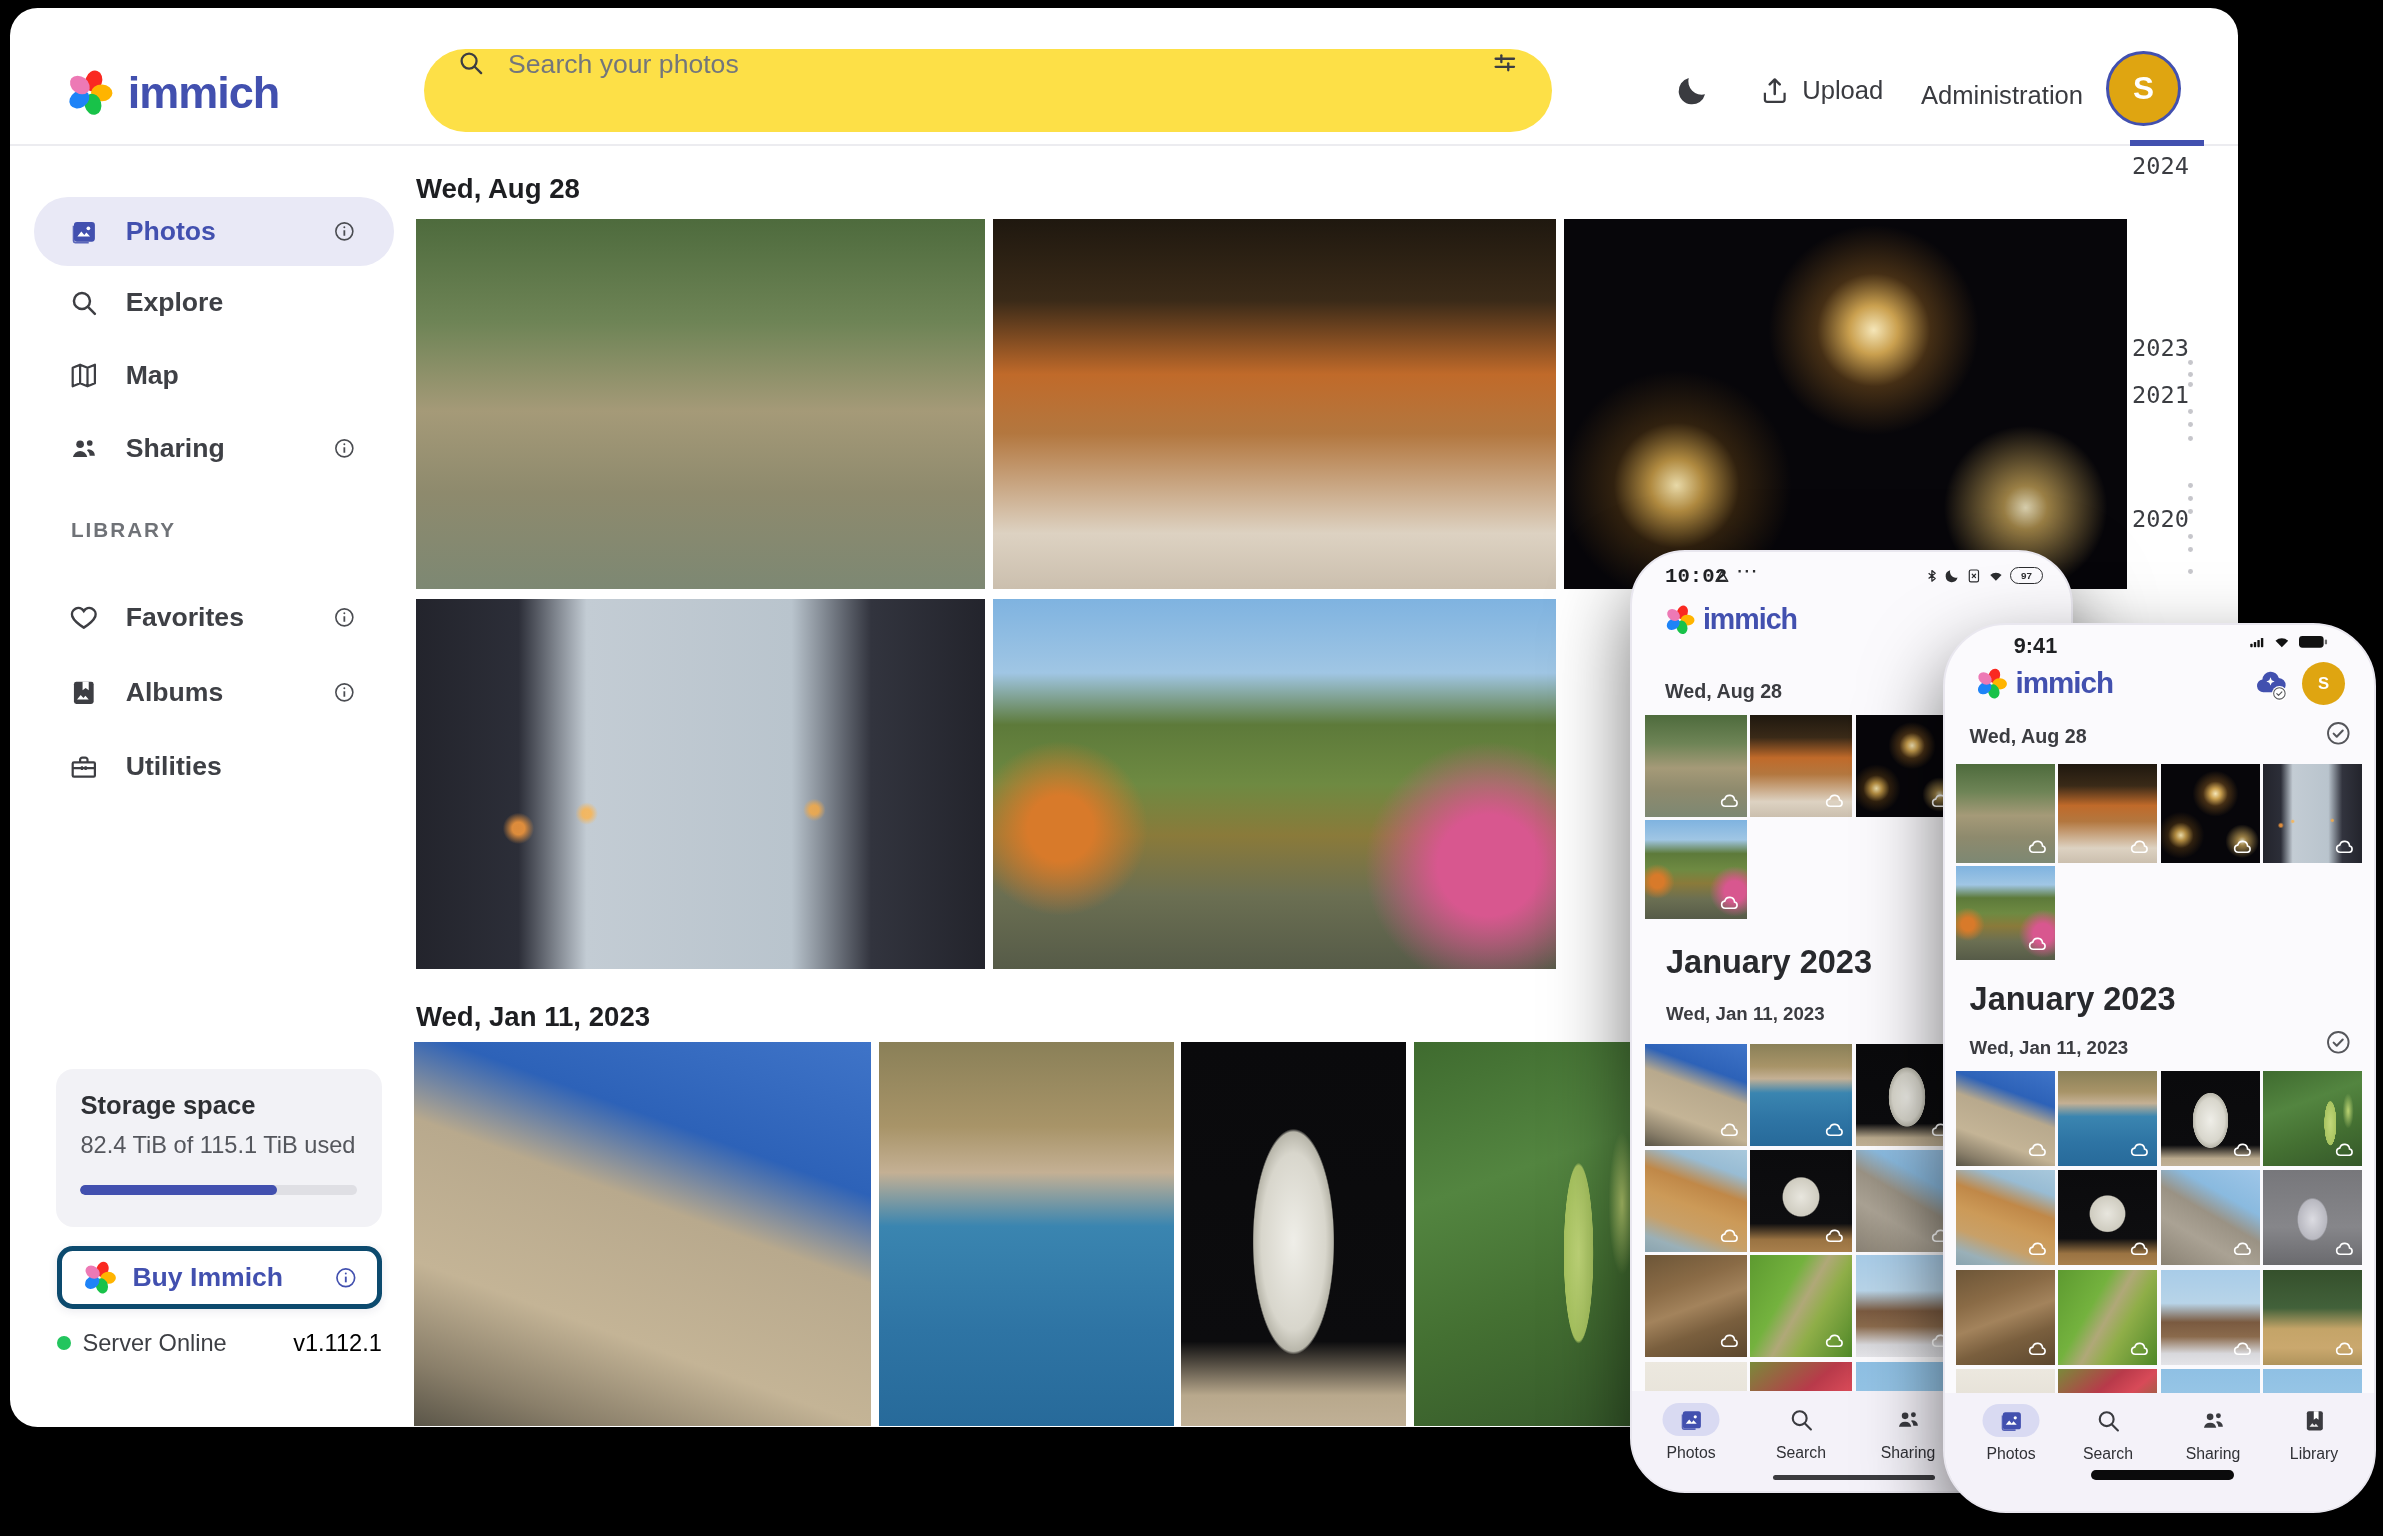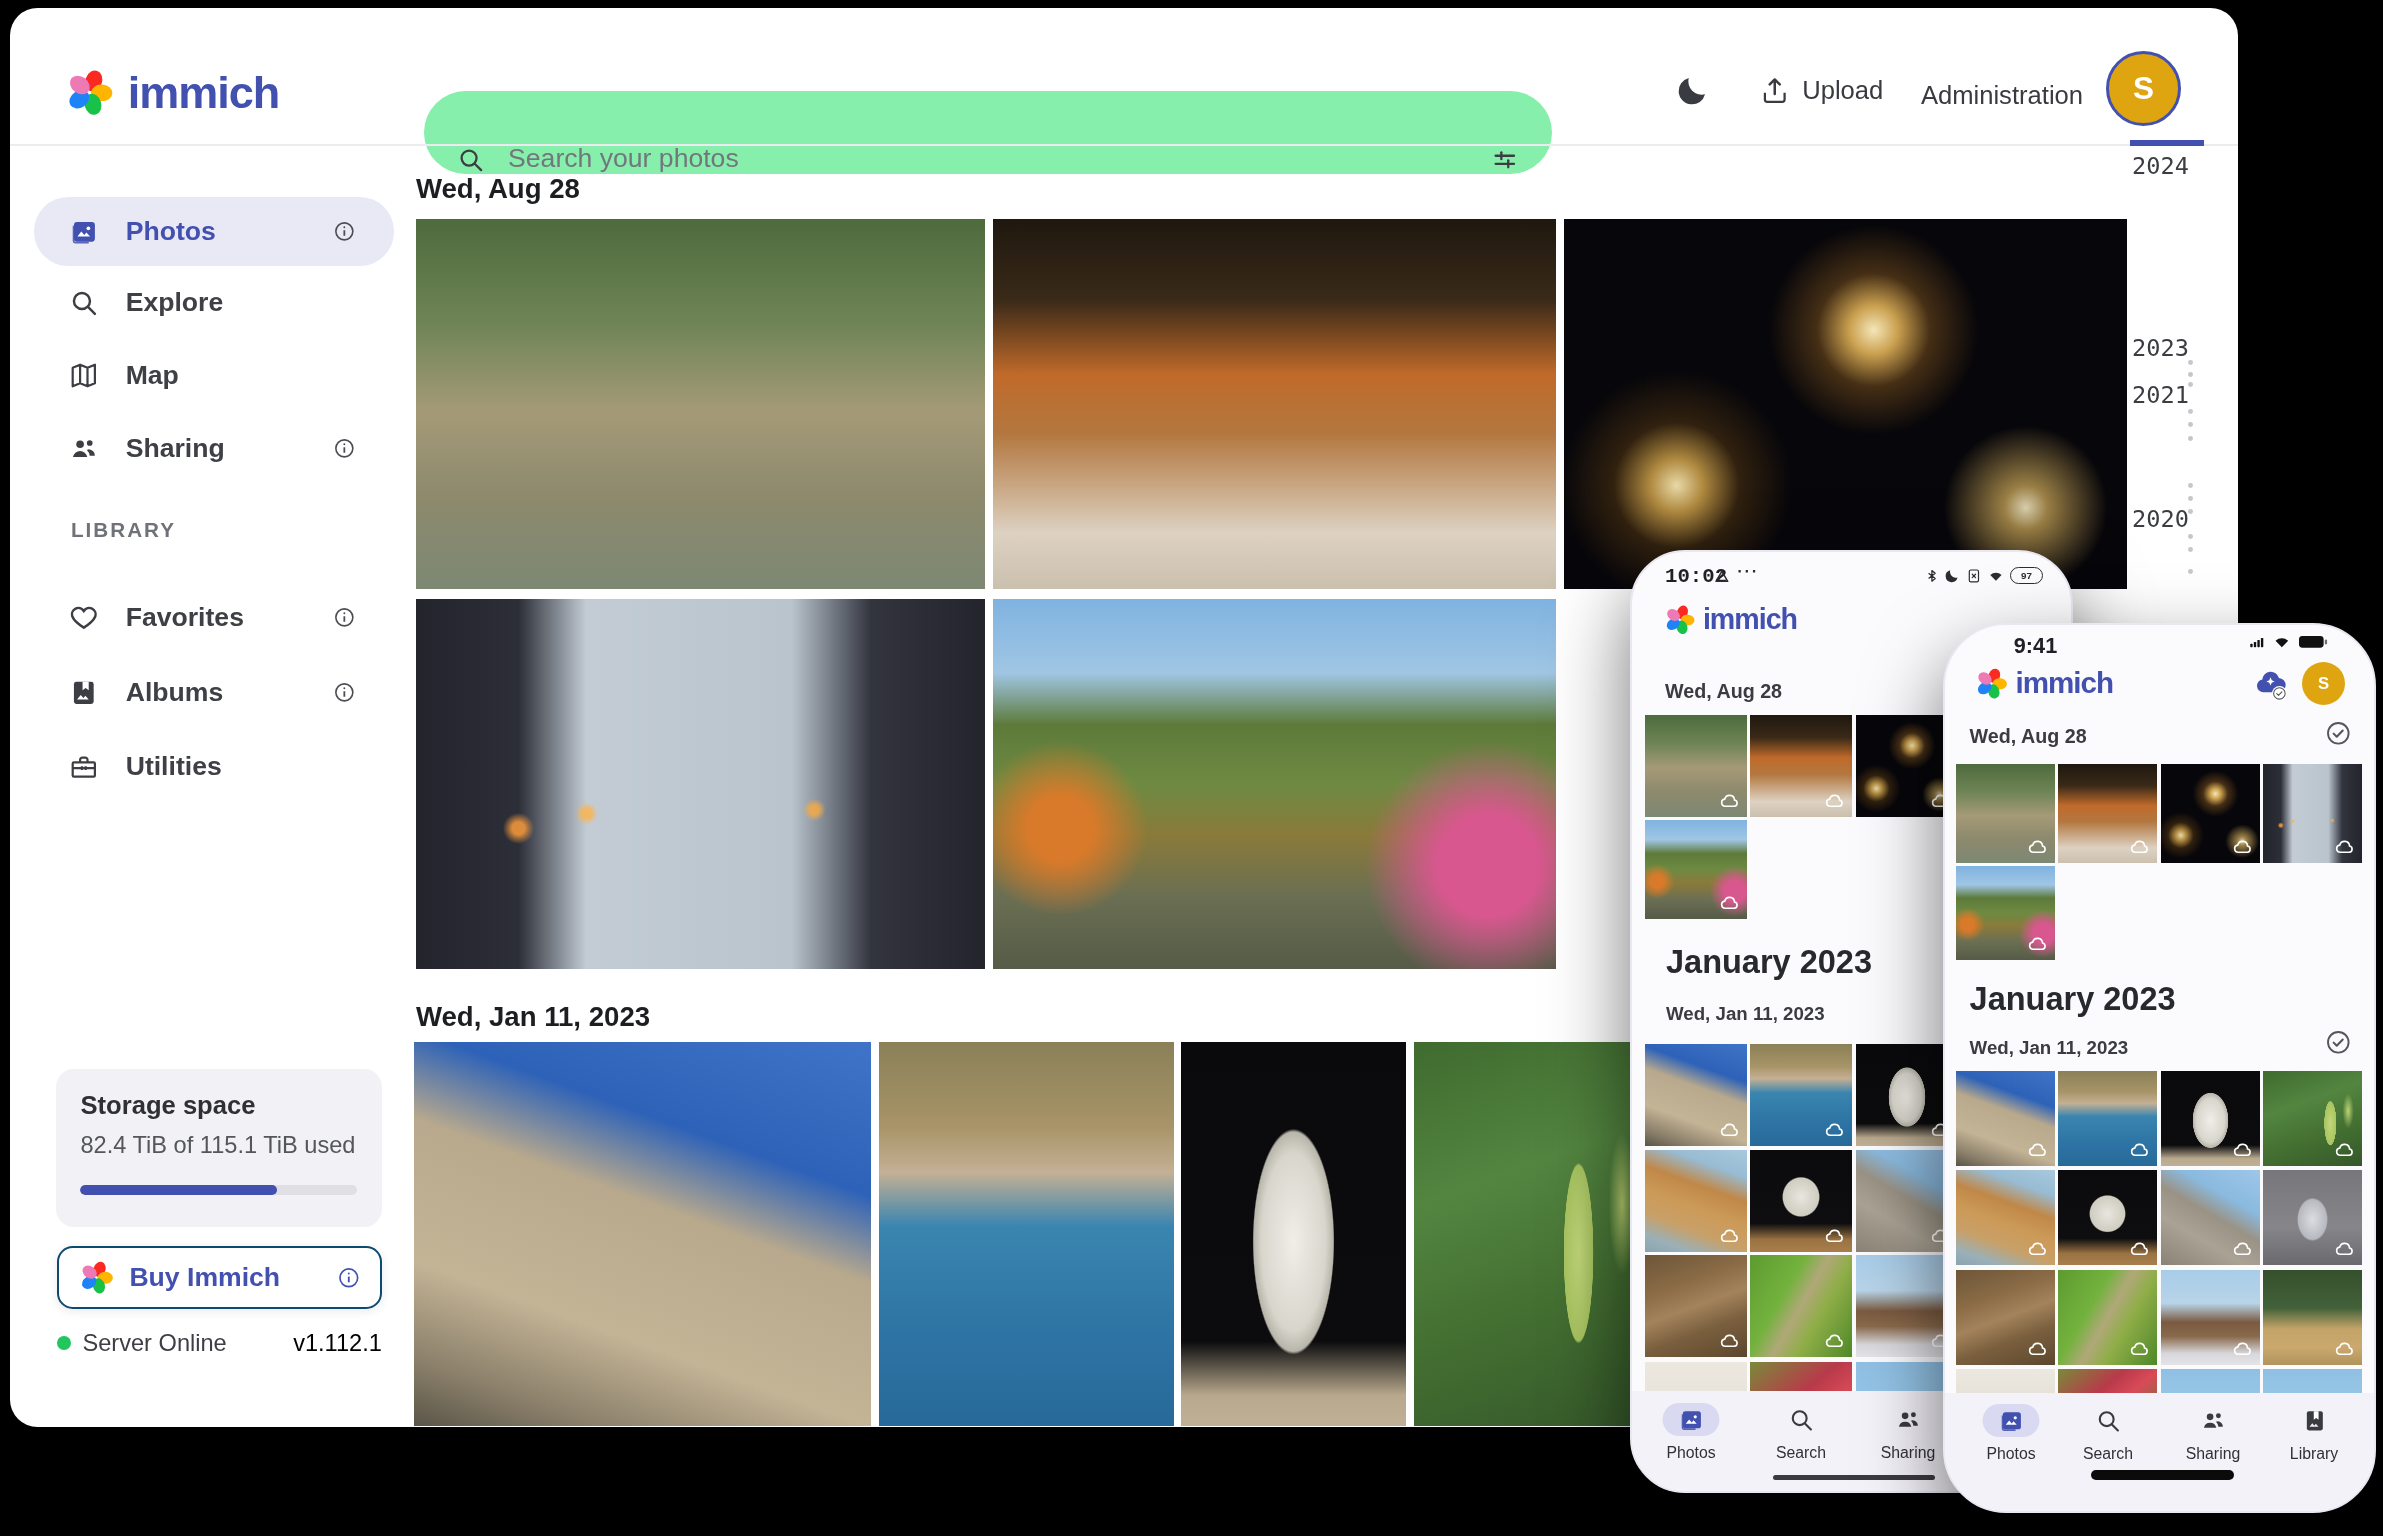--- a/index.html
+++ b/index.html
@@ -6,42 +6,42 @@
   *{box-sizing:border-box;font-family:"Liberation Sans",sans-serif;}
   #stage{position:relative;width:2384px;height:1537px;background:#000;overflow:hidden;}
   .abs{position:absolute;}
   svg{display:block;}
   
   .desktop{position:absolute;left:9.9px;top:7.9px;width:2228px;height:1419px;background:#fff;
            border-radius:27.6px;overflow:hidden;box-shadow:0 24.6px 69px rgba(0,0,0,.6);}
   .brand{display:flex;align-items:center;gap:13.8px;}
   .brand-text{font-weight:700;color:#4250af;letter-spacing:-1px;}
   .searchbar{position:absolute;left:414px;top:41px;width:1128px;height:83px;border-radius:43px;
-             background:#86efac;display:flex;align-items:flex-end;padding:0 33px;gap:23.6px;margin-top:42px;}
+             background:#fde047;display:flex;align-items:flex-start;padding:0 33px;gap:23.6px;}
   .searchbar .ph-text{color:#73767c;font-size:26.6px;flex:1;}
   .hdr-label{font-size:25.6px;color:#3a3b40;font-weight:500;}
   .divider{position:absolute;left:0;top:136px;width:100%;height:2px;background:#ececf0;}
   .avatar{border-radius:50%;border:3.9px solid var(--accent,#4250af);display:flex;align-items:center;justify-content:center;
           color:#fff;font-weight:700;}
   
   .side-item{position:absolute;left:24.6px;width:360px;height:69px;display:flex;align-items:center;
              padding-left:35px;border-radius:34px;color:#3e4045;}
   .side-item .s-ic{width:29.6px;height:29.6px;color:#3d3e43;margin-right:26.6px;flex:none;}
   .side-item .s-label{font-size:26.6px;font-weight:600;}
   .side-item .s-info{width:22.7px;height:22.7px;color:#4b4d52;margin-left:auto;margin-right:39px;flex:none;}
   .side-item.active{background:#e9e9f6;}
   .side-item.active .s-ic,.side-item.active .s-label{color:var(--accent,#4250af);}
   .lib-heading{position:absolute;left:61px;top:510px;font-size:20.7px;font-weight:700;letter-spacing:2px;color:#6f7277;}
   .storage-card{position:absolute;left:46px;top:1061px;width:326px;height:158px;border-radius:17.7px;background:#f2f2f6;}
   .storage-title{position:absolute;left:24.6px;top:21.7px;font-size:25.6px;font-weight:700;color:#2e3034;}
   .storage-usage{position:absolute;left:24.6px;top:63px;font-size:23.6px;color:#54565c;}
   .track{position:absolute;left:24.6px;top:116px;width:277px;height:9.9px;border-radius:4.9px;background:#dfdfe4;overflow:hidden;}
   .track .fill{height:100%;border-radius:4.9px;background:var(--accent,#4250af);}
   .buy-btn{position:absolute;left:47px;top:1238px;width:325px;height:63px;border-radius:15.8px;background:#fff;
-           border:2px solid #0c4a6e;box-shadow:0 2px 9.9px rgba(40,40,80,.10);display:flex;align-items:center;
+           border:5px solid #0c4a6e;box-shadow:0 2px 9.9px rgba(40,40,80,.10);display:flex;align-items:center;
            padding:0 19.7px;gap:15.8px;}
   .buy-btn .b-label{font-size:26.6px;font-weight:700;color:var(--accent,#4250af);}
   .buy-btn .s-info{width:23.6px;height:23.6px;color:var(--accent,#4250af);margin-left:auto;}
   .server-row{position:absolute;left:47px;top:1322px;width:325px;display:flex;align-items:center;gap:11.8px;}
   .server-row .dot{width:13.8px;height:13.8px;border-radius:50%;}
   .server-row .sv-label{font-size:23.6px;color:#3d3f44;}
   .server-row .sv-ver{font-size:23.6px;color:#000000;margin-left:auto;}
   
   .date-hdr{position:absolute;font-size:27.6px;font-weight:700;color:#1d1e21;}
   .ph{position:absolute;background:#777;}

